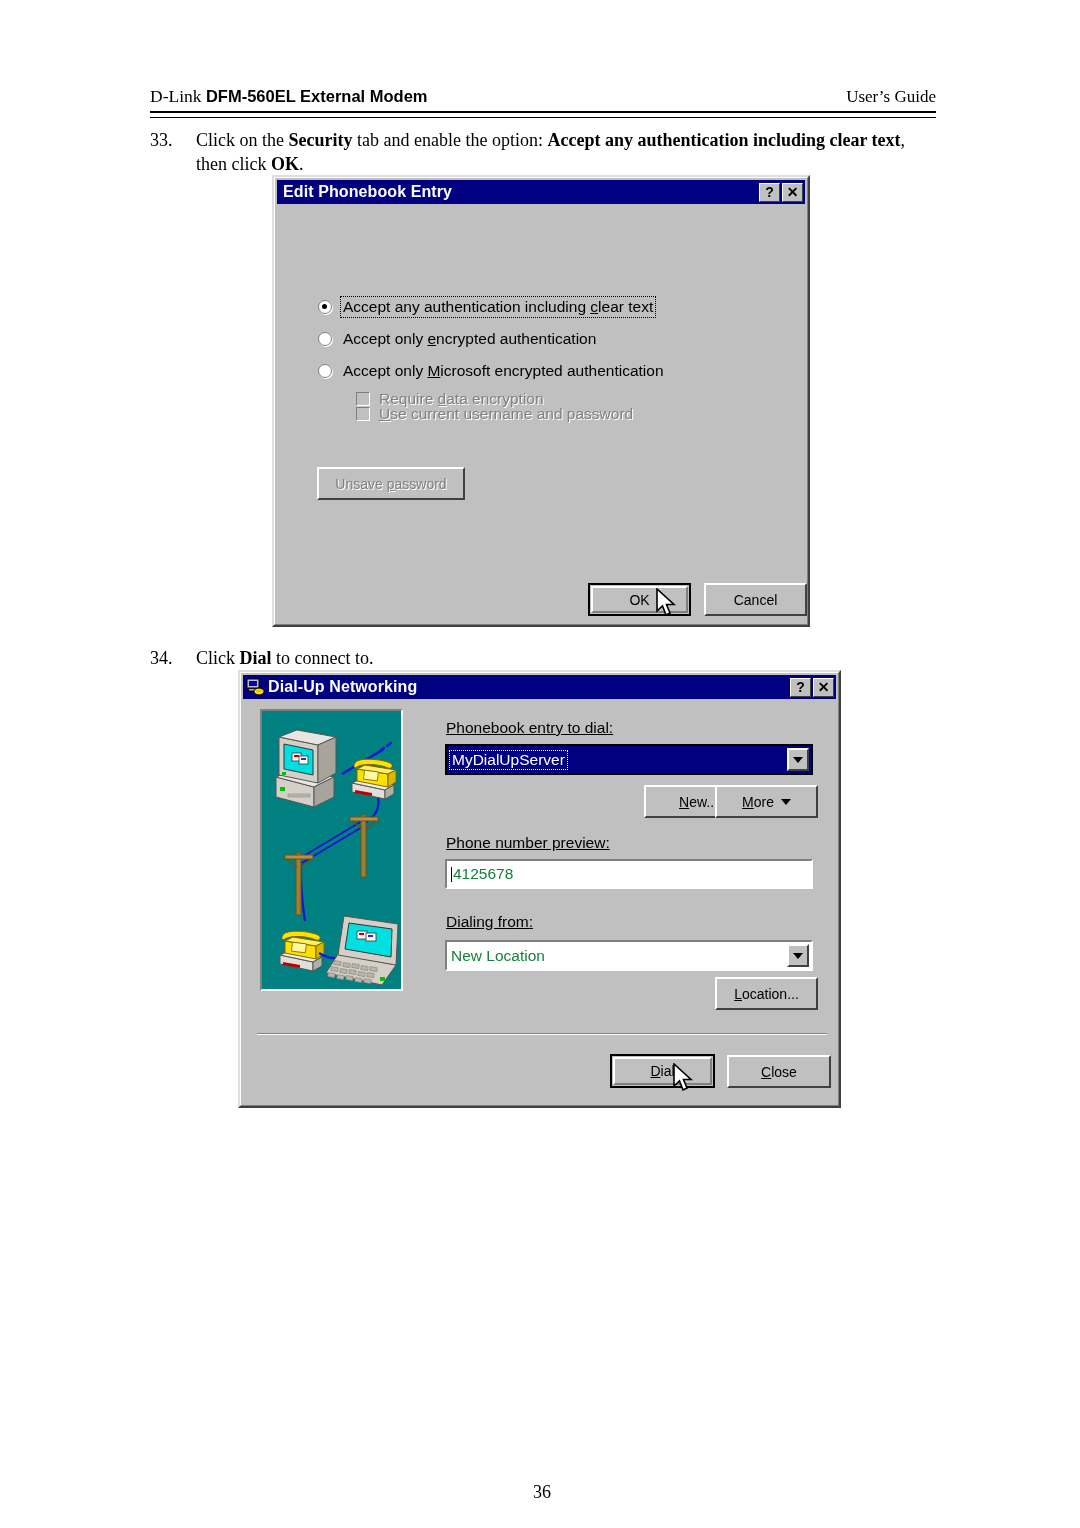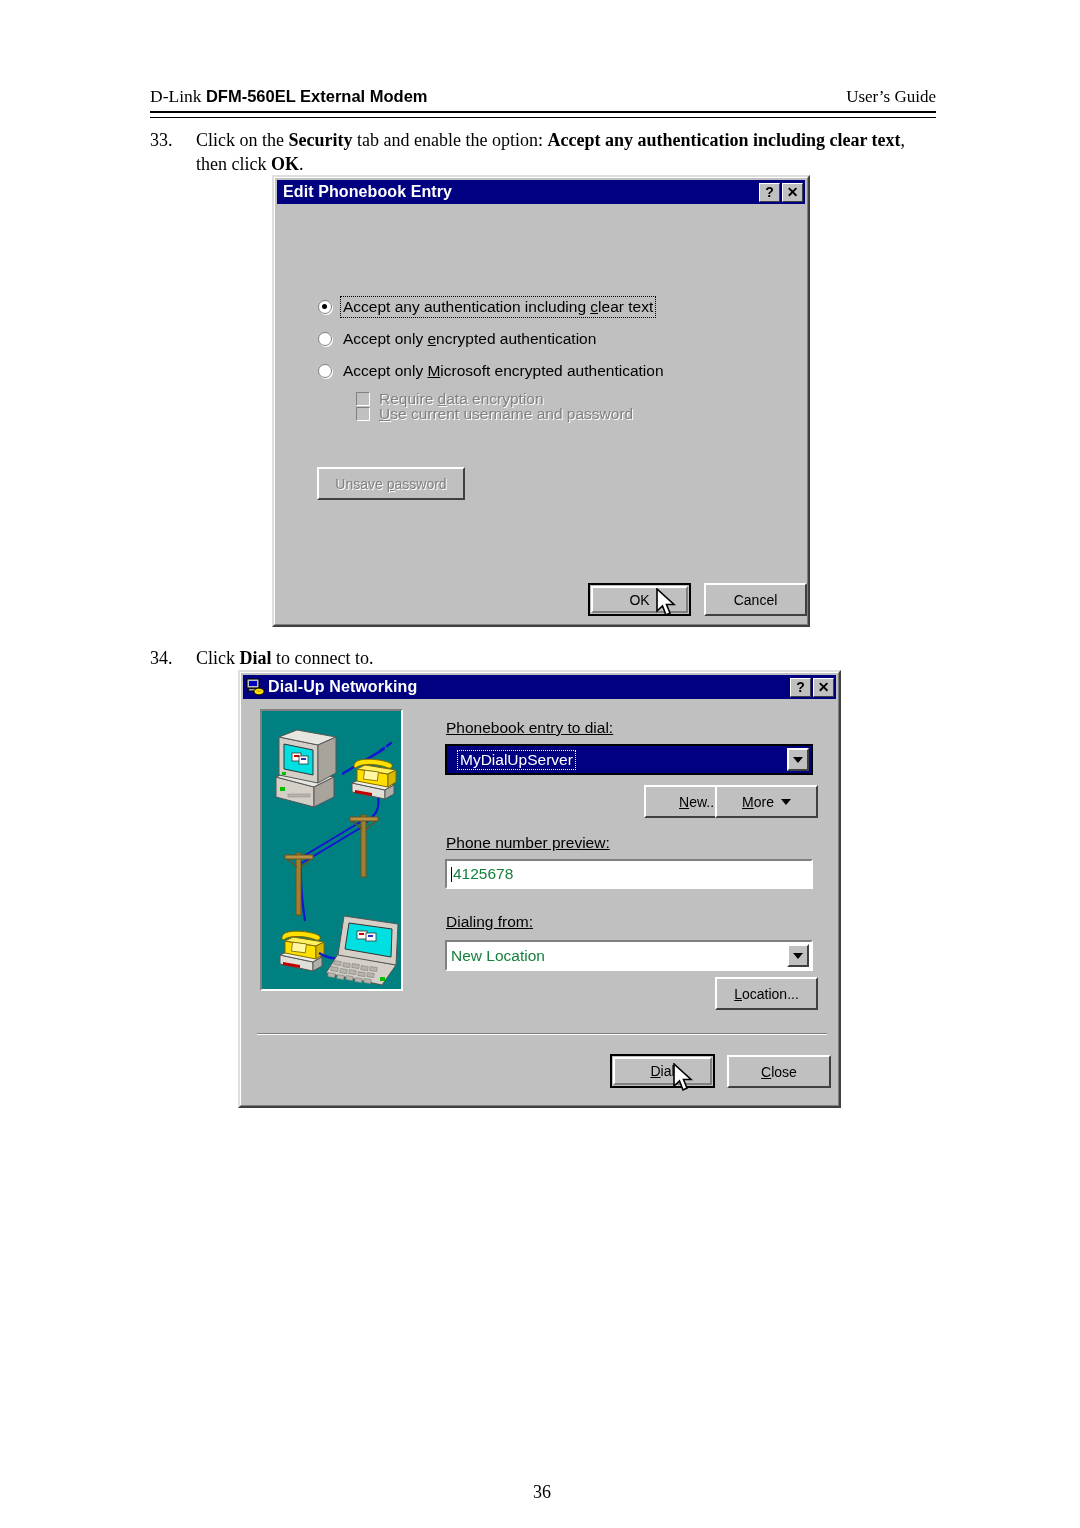--- a/index.html
+++ b/index.html
@@ -248,21 +248,21 @@
     align-items: center;
     font-size: 15.5px;
     font-family: "Liberation Sans", sans-serif;
     color: #15803d;
     padding-left: 4px;
   }
   .field.sel {
     background: #000080;
     color: #ffffff;
     border: 2px solid #000;
-    padding-left: 8px;
+    padding-left: 0;
     align-items: center;
   }
   .field.sel .sel-text {
     background: #000080;
     color: #ffffff;
     outline: 1px dotted #ffffff;
     padding: 0 2px;
     margin-left: 3px;
   }
   .combo-arrow {

